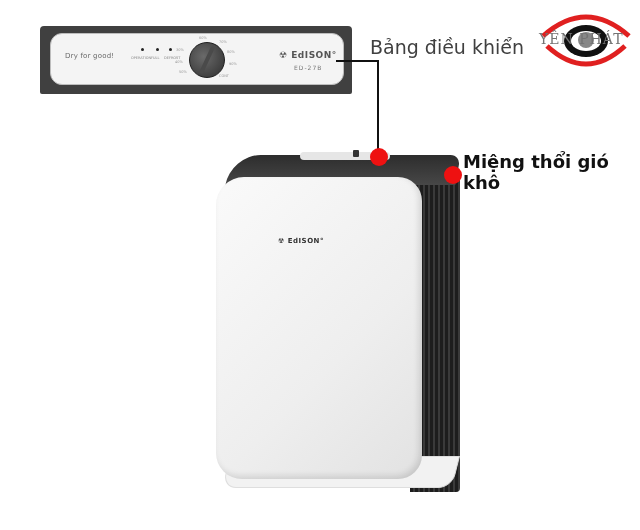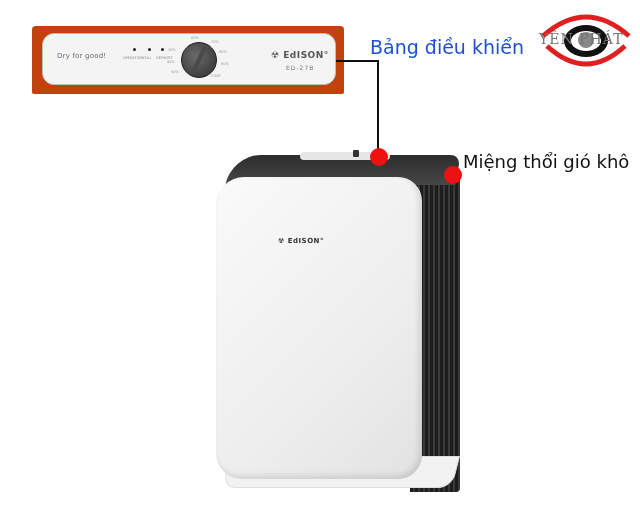--- a/index.html
+++ b/index.html
@@ -1,37 +1,37 @@
 <!DOCTYPE html>
 <html><head>
 <meta charset="utf-8">
 <style>
   html, body { margin:0; padding:0; }
   body { width:640px; height:530px; background:#ffffff; position:relative; overflow:hidden; font-family:"DejaVu Sans", sans-serif; }
   .abs { position:absolute; }
 
   
-  #panel { left:32px; top:26px; width:312px; height:68px; background:#c2410c; border-radius:4px 4px 2px 2px; }
+  #panel { left:40px; top:26px; width:312px; height:68px; background:#404040; border-radius:4px 4px 2px 2px; }
   #panel-face { left:10px; top:7px; width:292px; height:50px; background:#f4f4f4; border-radius:12px; border:1px solid #bdbdbd; }
   #panel-slogan { left:14px; top:18px; font-size:7px; color:#6a6a6a; letter-spacing:.2px; }
   .led { width:3px; height:3px; border-radius:50%; background:#222; }
   .ledlbl { font-size:3.5px; color:#888; }
   #dial { left:138px; top:8px; width:34px; height:34px; border-radius:50%; background:radial-gradient(circle at 40% 40%, #6a6a6a, #2e2e2e); border:1px solid #1e1e1e; }
   #dial-notch { left:15px; top:2px; width:4px; height:30px; background:#4a4a4a; border-radius:2px; transform:rotate(25deg); }
   .tick { font-size:3.5px; color:#999; }
   #panel-brand { left:228px; top:16px; font-size:9px; color:#555; font-weight:bold; letter-spacing:.5px; }
   #panel-model { left:243px; top:30px; font-size:6px; color:#777; letter-spacing:1px; }
 
   
   #line-h { left:336px; top:60px; width:42px; height:2px; background:#111; }
   #line-v { left:377px; top:60px; width:2px; height:94px; background:#111; }
 
   
-  #label-panel { left:370px; top:36px; font-size:19px; color:#1d4ed8; }
-  #label-vent { left:463px; top:151px; font-size:18px; color:#111; }
+  #label-panel { left:370px; top:36px; font-size:19px; color:#404040; }
+  #label-vent { left:463px; top:151px; font-size:18px; color:#111;font-weight:bold; }
 
   
   #logo { left:537px; top:4px; width:98px; height:70px; }
 
   
   #top { left:228px; top:155px; width:230px; height:30px; background:linear-gradient(#2d2d2d,#474747); border-radius:30px 10px 0 0; transform:skewX(-10deg); }
   #top-slot { left:300px; top:152px; width:90px; height:8px; background:#e6e6e6; border-radius:4px; }
   #top-knob { left:353px; top:150px; width:6px; height:7px; background:#333; border-radius:1px; }
   #side { left:410px; top:172px; width:50px; height:320px; background:repeating-linear-gradient(90deg,#1d1d1d 0 3px,#3a3a3a 3px 5px); border-radius:0 8px 4px 0; }
   #front { left:216px; top:177px; width:206px; height:302px; background:linear-gradient(135deg,#fafafa 0%,#eeeeee 60%,#e2e2e2 100%); border-radius:28px 24px 24px 26px; box-shadow:inset -3px -3px 6px rgba(0,0,0,.12); }

